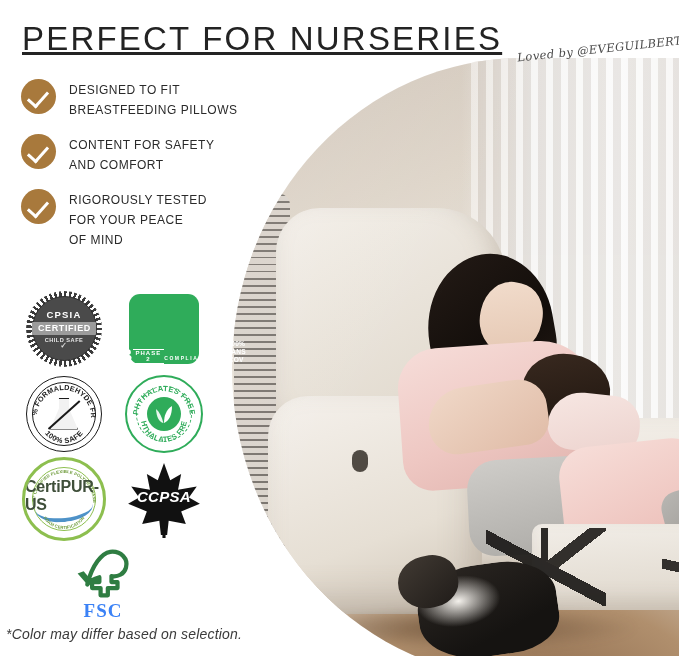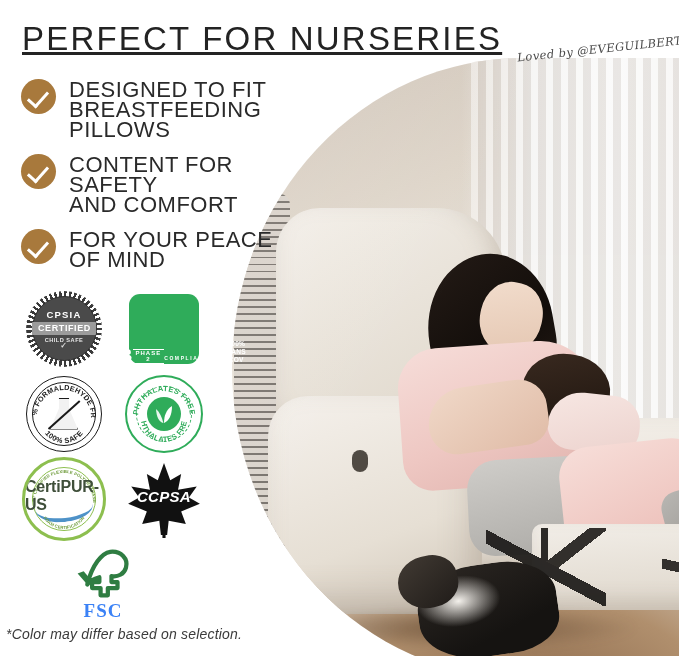--- a/index.html
+++ b/index.html
@@ -223,21 +223,21 @@
   .check::after{
     content:"";
     position:absolute;
     left:11px; top:8px;
     width:9px; height:17px;
     border:solid #fff;
     border-width:0 3.4px 3.4px 0;
     transform:rotate(42deg);
   }
   .feature-text{
-    font-size:22px;
+    font-size:12px;
     line-height:20px;
     letter-spacing:.5px;
     color:#2a2a2a;
     font-weight:400;
     padding-top:2px;
   }
 
   
   .badges{
     position:absolute; left:14px; top:286px;
@@ -450,20 +450,21 @@
       <div class="check"></div>
       <div class="feature-text">
         <div>CONTENT FOR SAFETY</div>
         <div>AND COMFORT</div>
       </div>
     </div>
 
     <div class="feature">
       <div class="check"></div>
       <div class="feature-text">
+        <div>RIGOROUSLY TESTED</div>
         <div>FOR YOUR PEACE</div>
         <div>OF MIND</div>
       </div>
     </div>
 
   </div>
 
   <div class="badges">
 
     <div class="badge-row">

